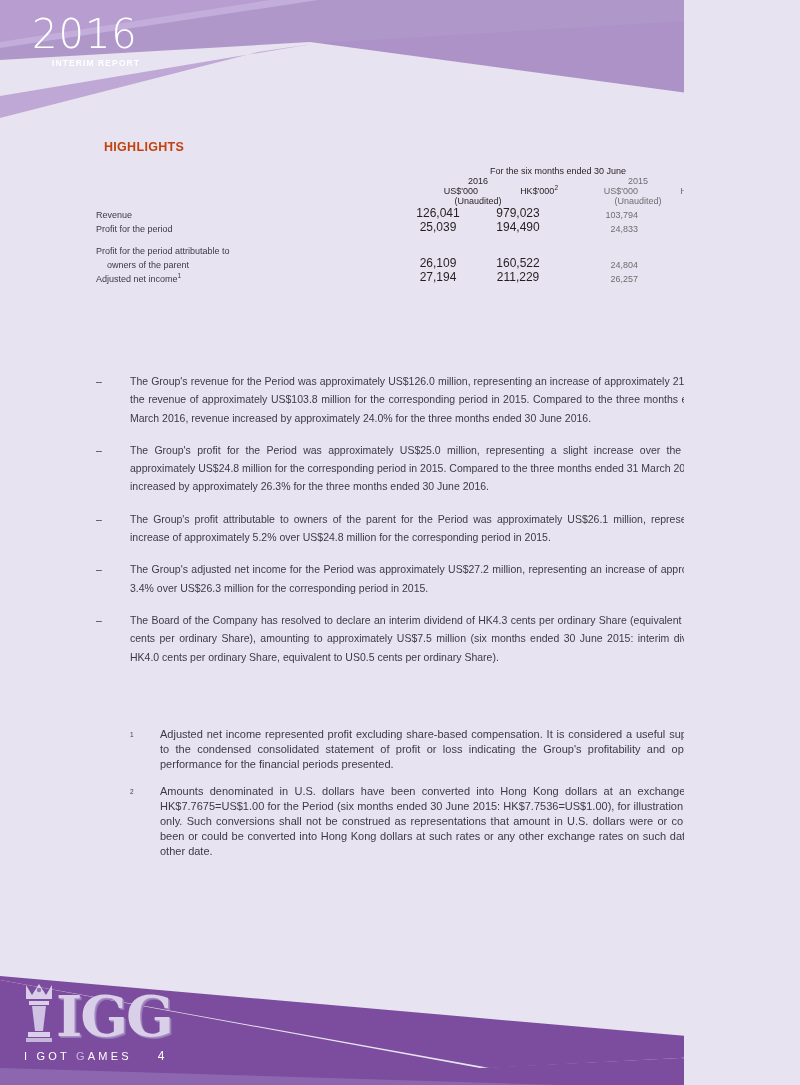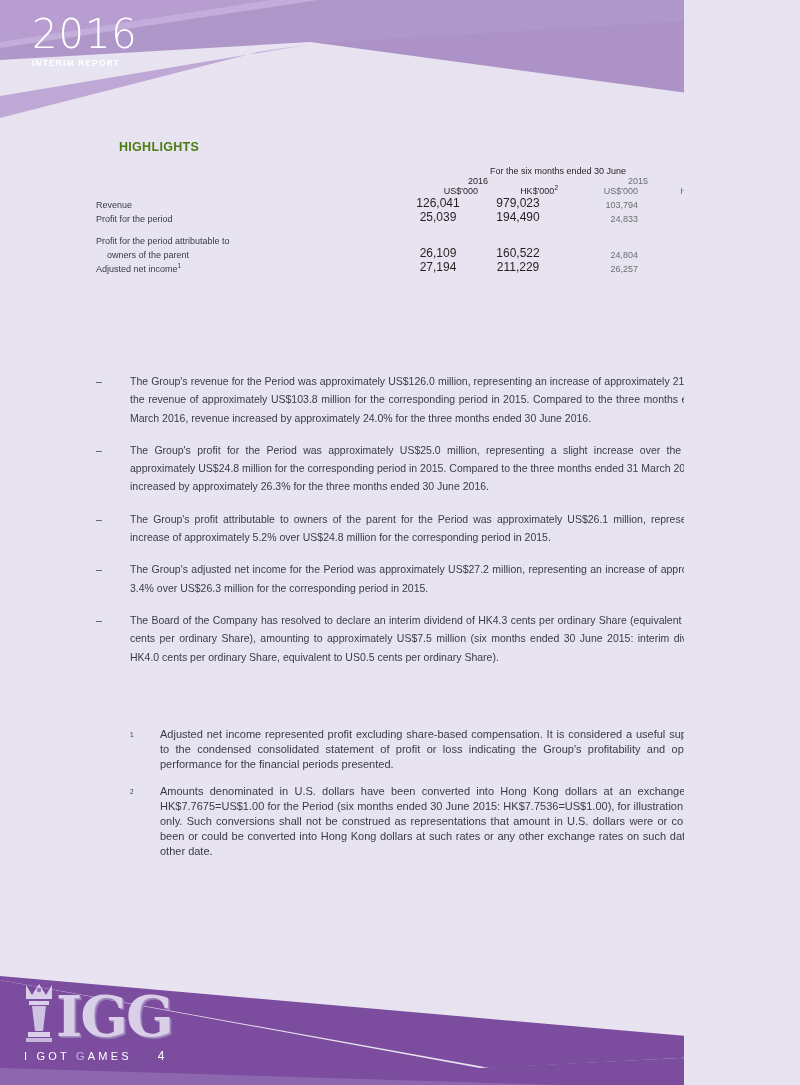--- a/index.html
+++ b/index.html
@@ -47,38 +47,39 @@
     letter-spacing: 1px;
     line-height: 1;
     font-weight: 300;
     font-family: "DejaVu Sans", sans-serif;
   }
   .report-sub {
     font-size: 8.5px;
     letter-spacing: 1.1px;
     font-weight: 700;
     margin-top: 4px;
+    margin-left: 20px;
     font-family: "Liberation Sans", sans-serif;
   }
 
   
   .content {
     position: absolute;
     top: 130px;
     left: 0;
     width: 800px;
   }
 
   .section-title {
     position: absolute;
     top: 10px;
-    left: 111px;
+    left: 96px;
     font-size: 12.5px;
     font-weight: 700;
-    color: #4d7c0f;
+    color: #c2410c;
     letter-spacing: 0.3px;
     padding-left: 8px;
   }
 
   
   .fin-table {
     position: absolute;
     top: 36px;
     left: 96px;
     width: 622px;
@@ -313,20 +314,25 @@
           <td class="hdr-yr-2016" colspan="2">2016</td>
           <td class="hdr-yr-2015" colspan="2">2015</td>
         </tr>
         <tr>
           <td></td>
           <td class="hdr-unit-b">US$'000</td>
           <td class="hdr-unit-b"><span>HK$'000</span><sup>2</sup></td>
           <td class="hdr-unit-l">US$'000</td>
           <td class="hdr-unit-l"><span>HK$'000</span><sup>2</sup></td>
         </tr>
+        <tr>
+          <td></td>
+          <td class="hdr-aud-b" colspan="2">(Unaudited)</td>
+          <td class="hdr-aud-l" colspan="2">(Unaudited)</td>
+        </tr>
       </thead>
       <tbody>
         <tr>
           <td class="row-label">Revenue</td>
           <td class="cell-b">126,041</td>
           <td class="cell-b">979,023</td>
           <td class="cell-l">103,794</td>
           <td class="cell-l">804,777</td>
         </tr>
         <tr>

